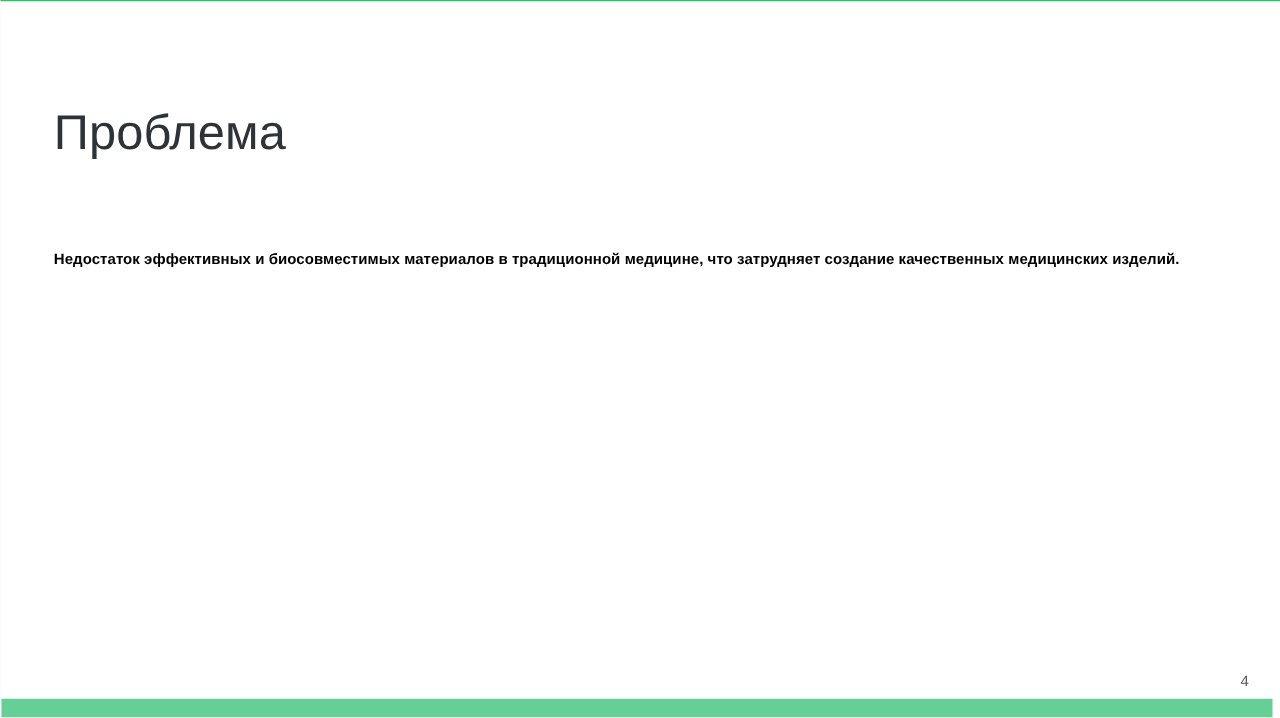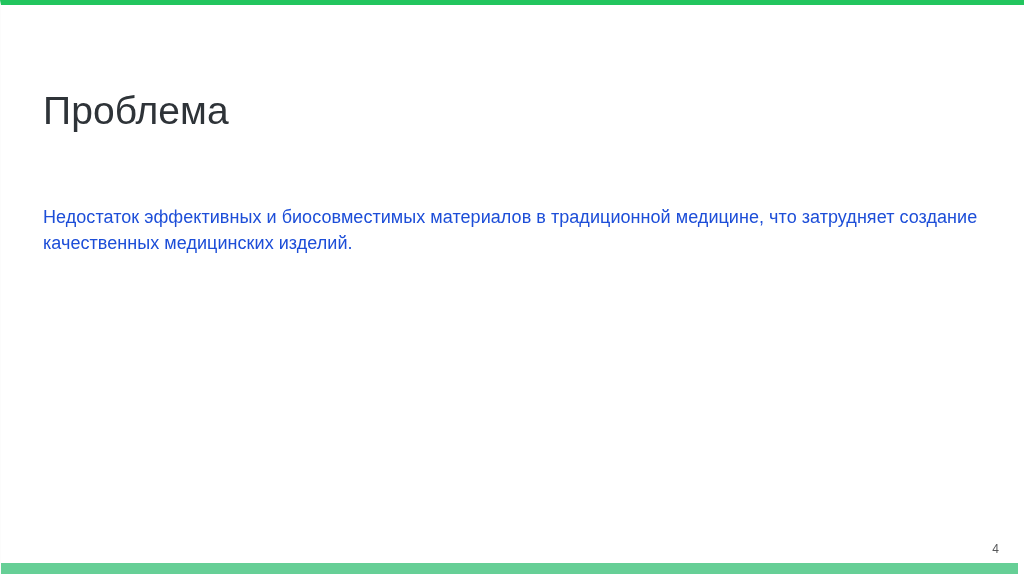--- a/index.html
+++ b/index.html
@@ -8,21 +8,21 @@
     background: #ffffff;
   }
 
   .slide {
     position: relative;
     width: 1024px;
     height: 574px;
     background: #ffffff;
     overflow: hidden;
     font-family: "Liberation Sans", "DejaVu Sans", sans-serif;
-    border-top: 5px solid #22c55e;
+    border-top: 1px solid #22c55e;
     border-left: 1px solid #fcfcfc;
     box-sizing: border-box;
   }
 
   .slide-title {
     position: absolute;
     left: 42px;
     top: 57px;
     font-size: 39px;
     font-weight: 400;
@@ -30,24 +30,24 @@
     color: #2e3338;
     letter-spacing: 0.1px;
     white-space: nowrap;
   }
 
   .slide-body {
     position: absolute;
     left: 42px;
     top: 181px;
     width: 940px;
-    font-size: 18px;
-    font-weight: 400;
+    font-size: 12px;
+    font-weight: 700;
     line-height: 26px;
-    color: #1d4ed8;
+    color: #000000;
     letter-spacing: 0.05px;
   }
 
   .page-number {
     position: absolute;
     right: 25px;
     top: 537px;
     font-size: 12px;
     line-height: 14px;
     color: #57585a;

